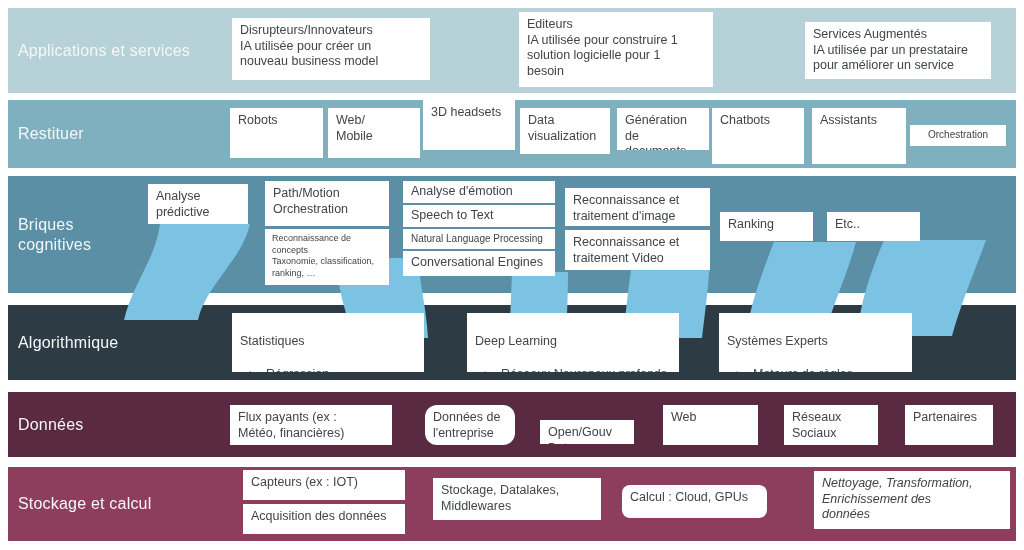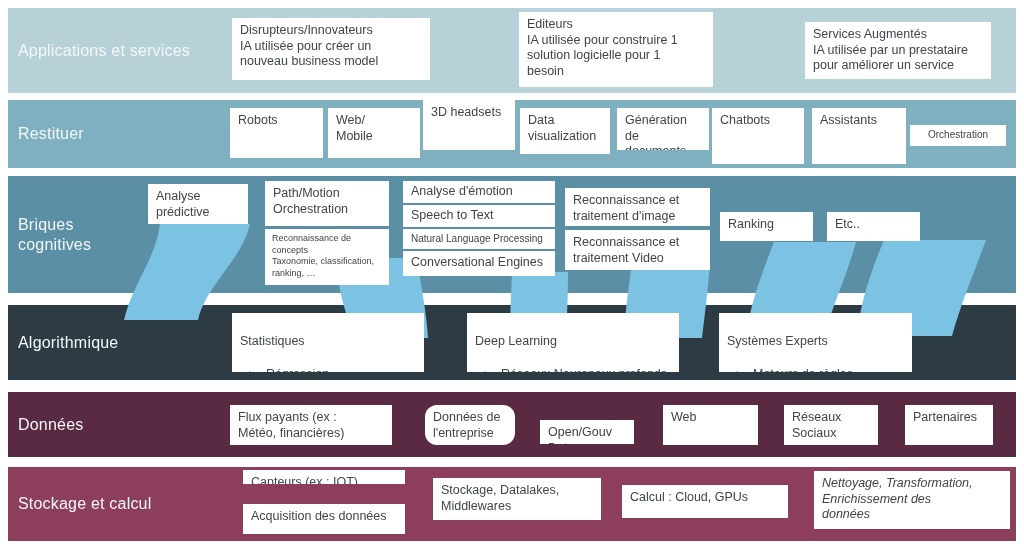--- a/index.html
+++ b/index.html
@@ -126,23 +126,23 @@
     <div class="wbox" style="left:532px;top:28px;width:94px;height:24px;">Open/Gouv
 Data</div>
     <div class="wbox" style="left:655px;top:13px;width:95px;height:40px;">Web</div>
     <div class="wbox" style="left:776px;top:13px;width:94px;height:40px;">Réseaux
 Sociaux</div>
     <div class="wbox" style="left:897px;top:13px;width:88px;height:40px;">Partenaires</div>
   </section>
 
   <section class="band" style="top: 467px; height: 74px; background: rgb(141, 62, 93);">
     <h2 class="band-label">Stockage et calcul</h2>
-    <div class="wbox" style="left:235px;top:3px;width:162px;height:14px;">Capteurs (ex : IOT)</div>
+    <div class="wbox" style="left:235px;top:3px;width:162px;height:30px;">Capteurs (ex : IOT)</div>
     <div class="wbox" style="left:235px;top:37px;width:162px;height:30px;">Acquisition des données</div>
     <div class="wbox" style="left:425px;top:11px;width:168px;height:42px;">Stockage, Datalakes,
 Middlewares</div>
-    <div class="wbox" style="left:614px;top:18px;width:166px;height:33px;">Calcul : Cloud, GPUs</div>
+    <div class="wbox" style="left:614px;top:18px;width:145px;height:33px;border-radius:8px;">Calcul : Cloud, GPUs</div>
     <div class="wbox" style="left:806px;top:4px;width:196px;height:58px;font-style:italic;">Nettoyage, Transformation,
 Enrichissement des
 données</div>
   </section>
 
 </div>
 
 </body></html>

